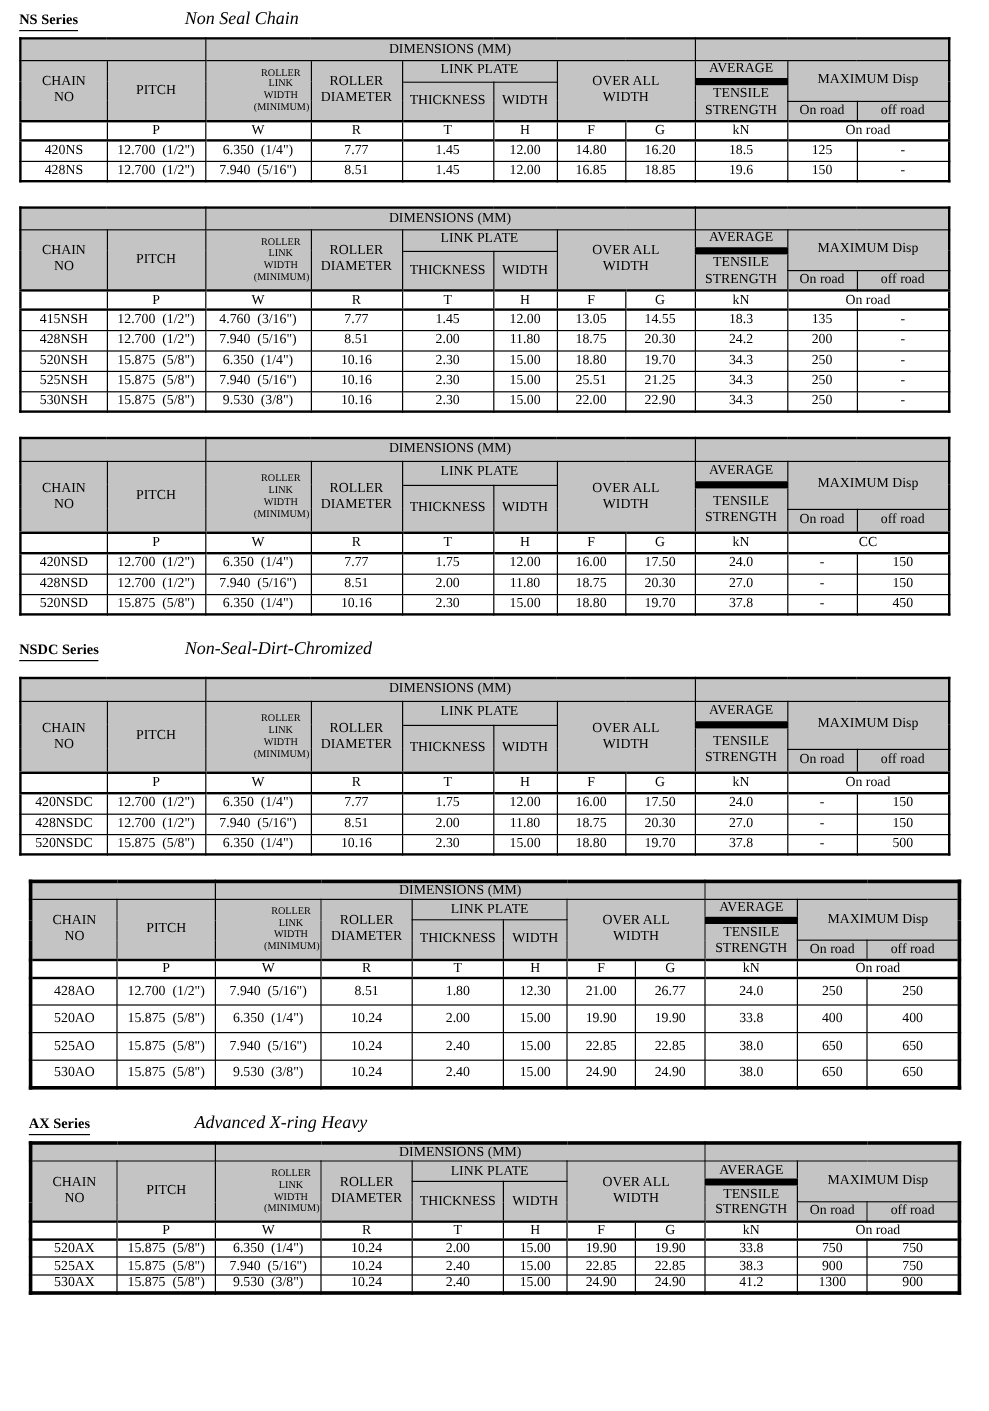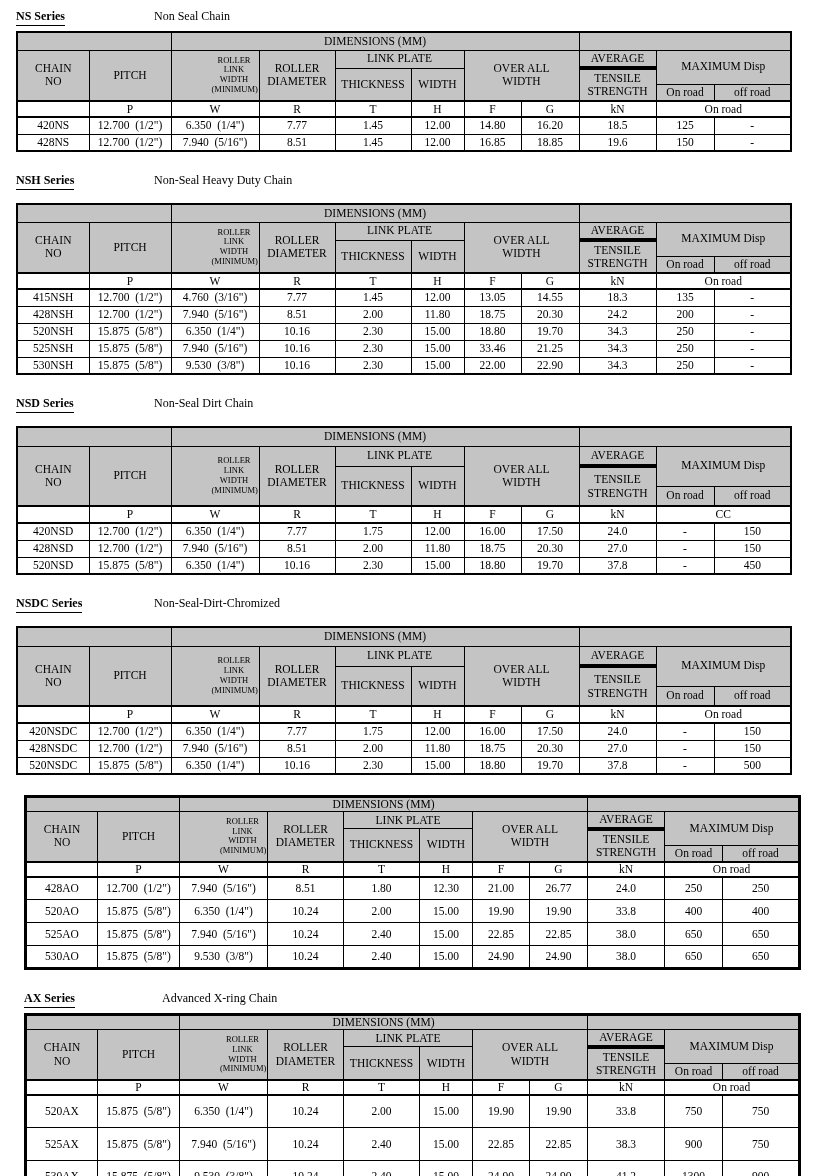--- a/index.html
+++ b/index.html
@@ -15,41 +15,41 @@
   
   .series { margin-bottom: 20px; }
   .series.indented { margin-left: 8px; }
   .series-head { position: relative; height: 18px; margin-bottom: 13px; }
   .series-head.tight { margin-bottom: 5px; }
   .series-title {
     position: absolute; left: 0; top: 0;
     font-weight: bold; font-size: 12px; line-height: 17px;
     border-bottom: 1.6px solid #000;
   }
-  .series-desc { position: absolute; left: 138px; top: 0; font-size: 12px; line-height: 17px; }
+  .series-desc { position: absolute; left: 138px; top: 0; font-size: 15px; line-height: 17px; font-style: italic; }
 
   
   table.spec-table {
     border-collapse: collapse; table-layout: fixed;
     width: 774px;
     border: 2px solid #000;
   }
   table.t4, table.t5 { border-width: 3px; }
   .spec-table th, .spec-table td {
     border: 1px solid #000;
     text-align: center; vertical-align: middle;
     padding: 0 2px; overflow: hidden;
   }
   .spec-table th {
     background: #c4c4c4;
     font-weight: normal; font-size: 11.5px; line-height: 1.15;
     white-space: pre-line;
   }
   .spec-table th.small-label { font-size: 8.5px; padding-left: 40px; }
-  .spec-table th.avg { border-bottom: 4px solid #000000; }
+  .spec-table th.avg { border-bottom: 6px solid #000000; }
   .spec-table td { font-size: 11.5px; line-height: 1.1; white-space: pre; background: #fff; }
   .spec-table tr.units-row td { border-top: 2px solid #000; border-bottom: 2px solid #000; }
 
   
   col.c1 { width: 72px; } col.c2 { width: 82px; } col.c3 { width: 88px; }
   col.c4 { width: 76px; } col.c5 { width: 76px; } col.c6 { width: 53px; }
   col.c7 { width: 57px; } col.c8 { width: 58px; } col.c9 { width: 77px; }
   col.c10 { width: 58px; } col.c11 { width: 77px; }
 
   
@@ -65,21 +65,21 @@
   .t2 tr.hr-c, .t3 tr.hr-c { height: 20px; }
   .t2 tr.hr-d, .t3 tr.hr-d { height: 20px; }
   .t2 tbody tr.units-row, .t3 tbody tr.units-row { height: 17px; }
 
   .t4 tr.hr-a, .t5 tr.hr-a { height: 15px; }
   .t4 tr.hr-b, .t5 tr.hr-b { height: 17px; }
   .t4 tr.hr-c, .t5 tr.hr-c { height: 17px; }
   .t4 tr.hr-d, .t5 tr.hr-d { height: 16px; }
   .t4 tbody tr { height: 23px; }
   .t4 tbody tr.units-row { height: 15px; }
-  .t5 tbody tr { height: 33px; }
+  .t5 tbody tr { height: 15px; }
   .t5 tbody tr.units-row { height: 14px; }
 </style>
 </head>
 <body>
 
 <div class="page">
 
   <section class="series">
     <div class="series-head tight">
       <span class="series-title">NS Series</span>
@@ -168,24 +168,20 @@
             <td>18.85</td>
             <td>19.6</td>
             <td>150</td>
             <td>-</td>
           </tr>
         </tbody>
     </table>
   </section>
 
   <section class="series">
-    <div class="series-head">
-      <span class="series-title">NSH Series</span>
-      <span class="series-desc">Non-Seal Heavy Duty Chain</span>
-    </div>
     <table class="spec-table t1">
       <colgroup>
           <col class="c1">
           <col class="c2">
           <col class="c3">
           <col class="c4">
           <col class="c5">
           <col class="c6">
           <col class="c7">
           <col class="c8">
@@ -277,21 +273,21 @@
             <td>250</td>
             <td>-</td>
           </tr>
           <tr>
             <td>525NSH</td>
             <td>15.875  (5/8")</td>
             <td>7.940  (5/16")</td>
             <td>10.16</td>
             <td>2.30</td>
             <td>15.00</td>
-            <td>33.46</td>
+            <td>25.51</td>
             <td>21.25</td>
             <td>34.3</td>
             <td>250</td>
             <td>-</td>
           </tr>
           <tr>
             <td>530NSH</td>
             <td>15.875  (5/8")</td>
             <td>9.530  (3/8")</td>
             <td>10.16</td>
@@ -301,24 +297,20 @@
             <td>22.90</td>
             <td>34.3</td>
             <td>250</td>
             <td>-</td>
           </tr>
         </tbody>
     </table>
   </section>
 
   <section class="series">
-    <div class="series-head">
-      <span class="series-title">NSD Series</span>
-      <span class="series-desc">Non-Seal Dirt Chain</span>
-    </div>
     <table class="spec-table t2">
       <colgroup>
           <col class="c1">
           <col class="c2">
           <col class="c3">
           <col class="c4">
           <col class="c5">
           <col class="c6">
           <col class="c7">
           <col class="c8">
@@ -633,21 +625,21 @@
             <td>650</td>
             <td>650</td>
           </tr>
         </tbody>
     </table>
   </section>
 
   <section class="series indented">
     <div class="series-head tight">
       <span class="series-title">AX Series</span>
-      <span class="series-desc">Advanced X-ring Chain</span>
+      <span class="series-desc">Advanced X-ring Heavy</span>
     </div>
     <table class="spec-table t5">
       <colgroup>
           <col class="c1">
           <col class="c2">
           <col class="c3">
           <col class="c4">
           <col class="c5">
           <col class="c6">
           <col class="c7">

